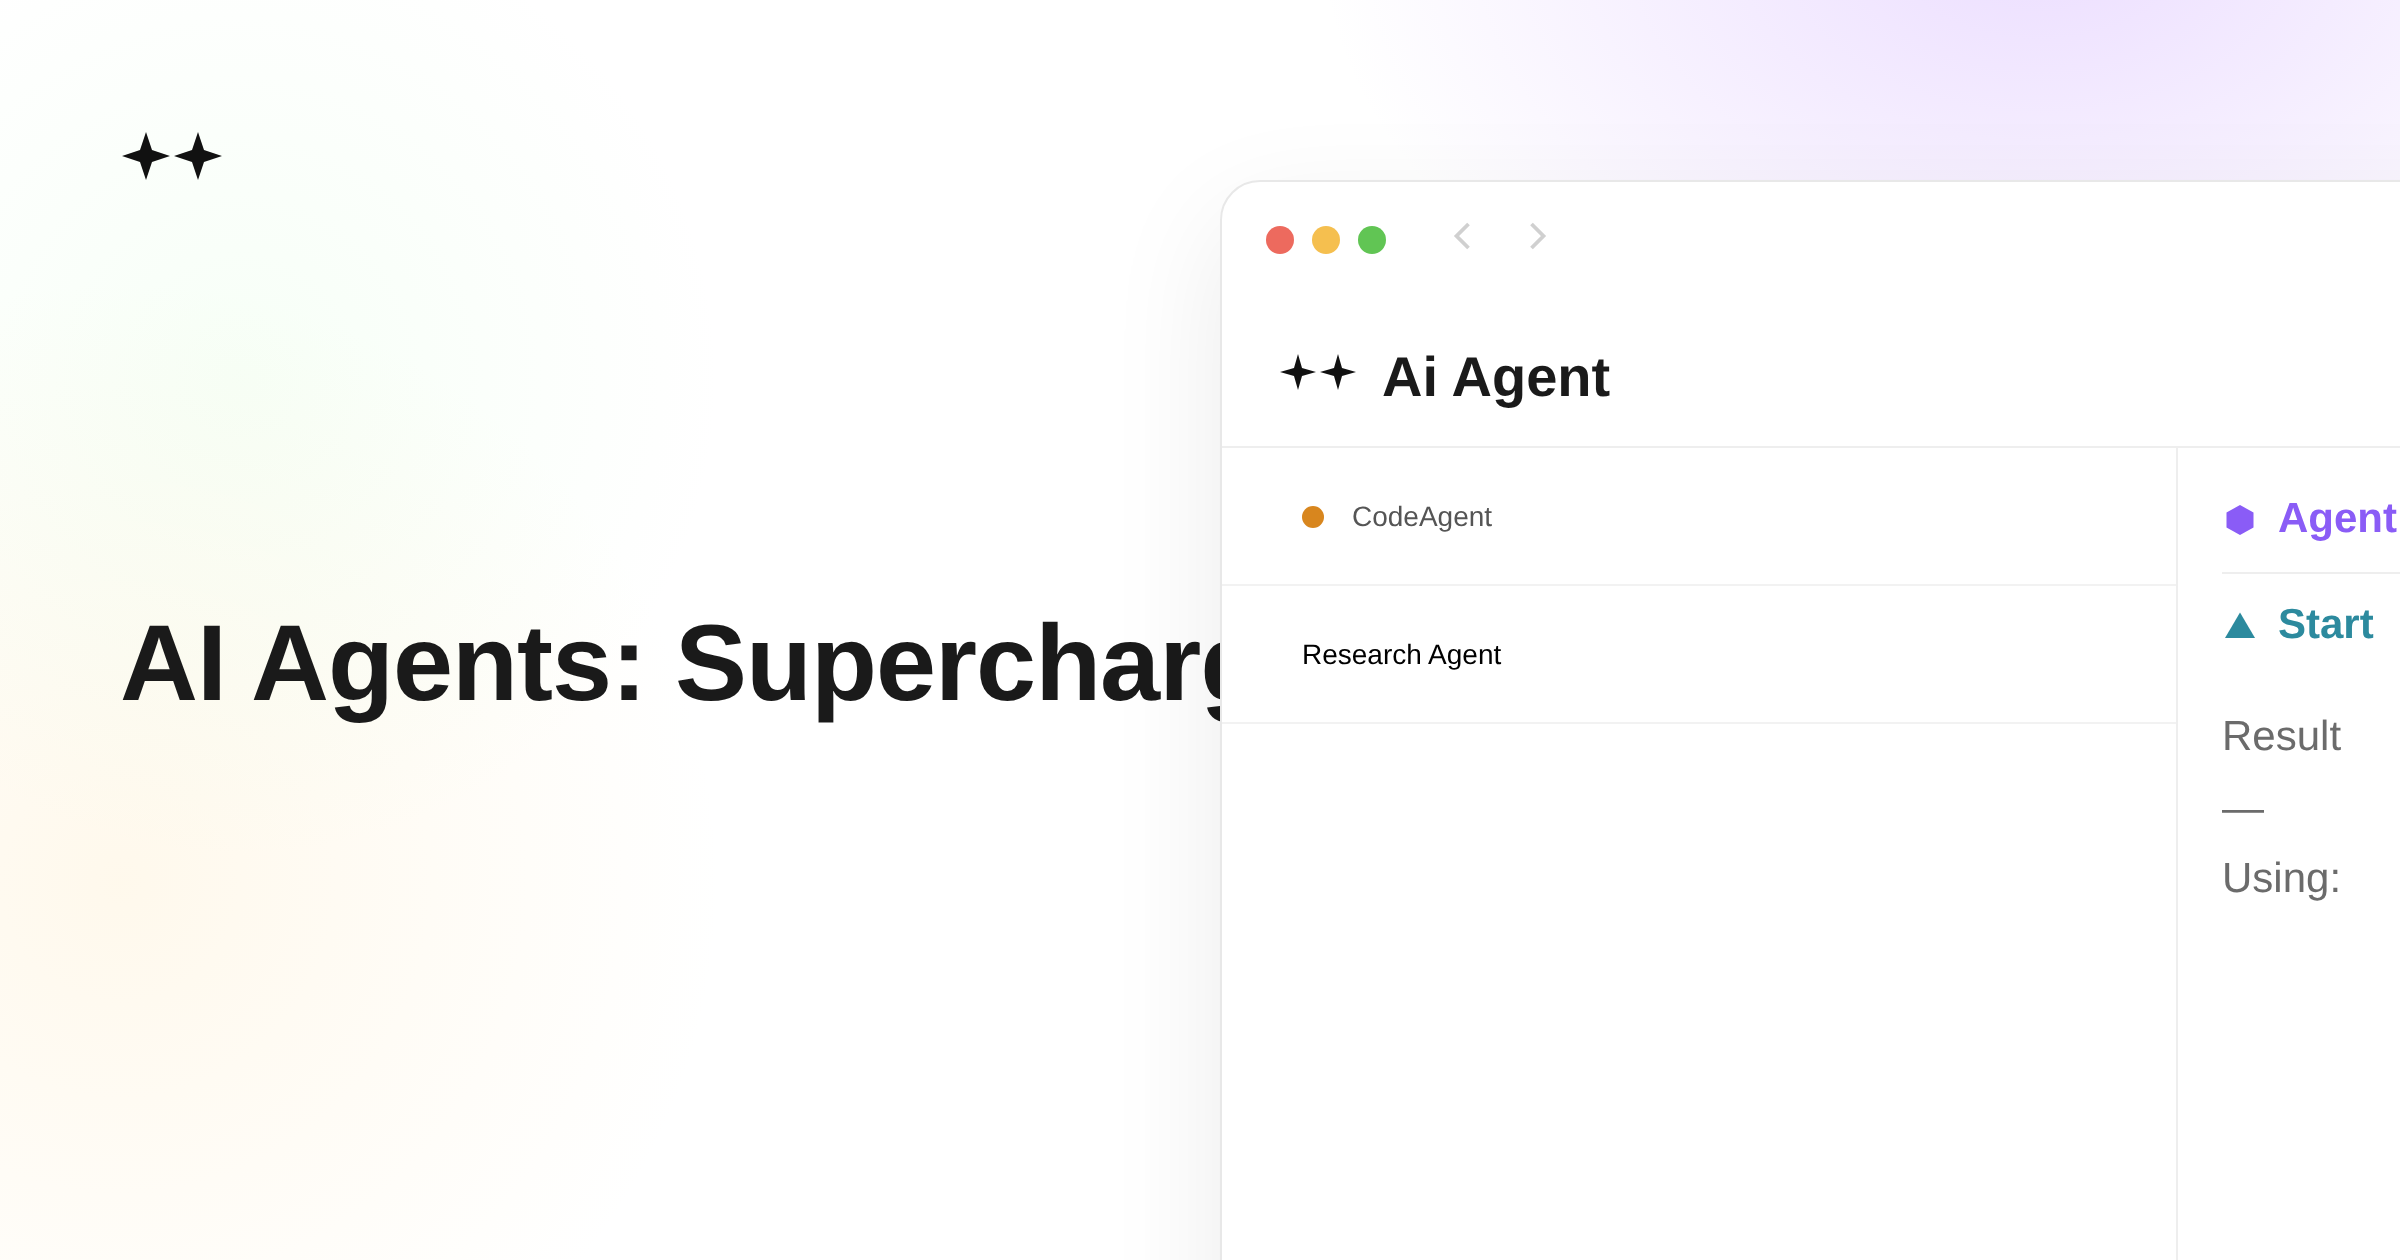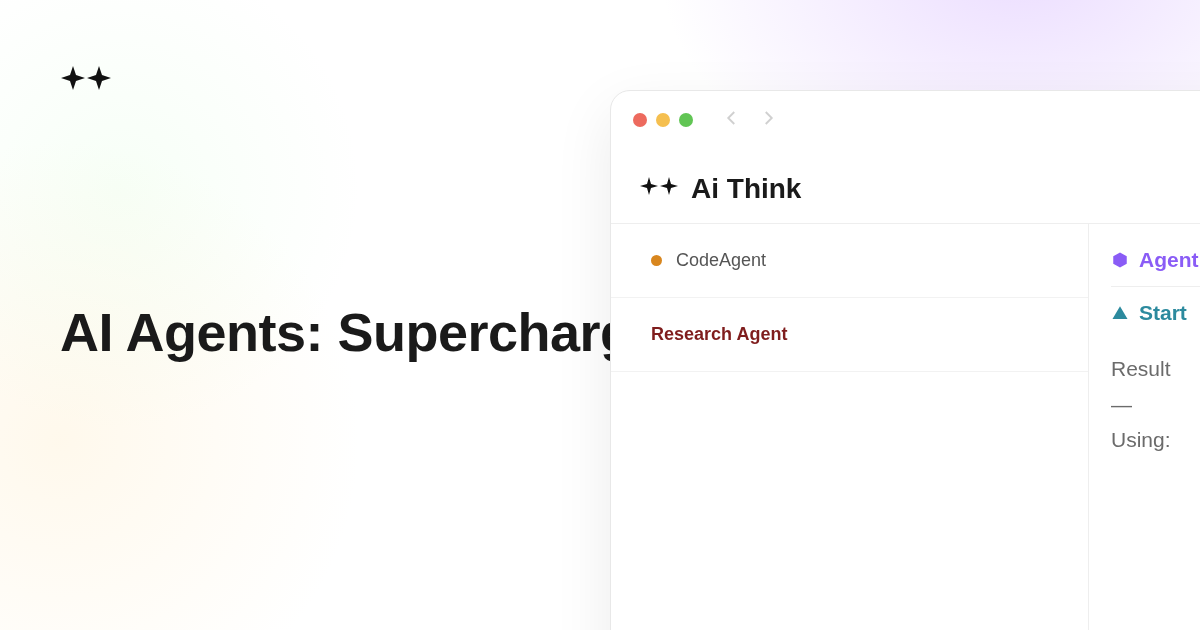--- a/index.html
+++ b/index.html
@@ -85,26 +85,26 @@
   color:#7a8a1f;
   font-size:22px;
   font-weight:500;
 }
 .plus { font-size:30px; color:#8aa827; font-weight:300; line-height:1; }
 .agent-item {
   display:flex;
   align-items:center;
   gap:14px;
   padding: 26px 40px;
-  font-size:18px;
+  font-size:14px;
   color:#6b6b6b;
   border-bottom:1px solid #f2f2f2;
 }
 .agent-item.selected { color:#555; }
-.agent-item.noicon { color:#7f1d1d; font-weight:700; }
+.agent-item.noicon { color:#000000; font-weight:400; }
 .status-dot { width:11px; height:11px; border-radius:50%; }
 .status-dot.orange { background:#d8861e; }
 .main-pane {
   flex:1;
   border-top:1px solid #eee;
   padding: 20px 0 0 22px;
 }
 .step { display:flex; align-items:center; gap:10px; font-size:21px; font-weight:600; padding:4px 0 10px 0; }
 .step.start { color:#8a5cf6; }
 .step.think { color:#2c8a9e; border-top:1px solid #eee; padding-top:14px; margin-top:4px;}
@@ -147,21 +147,21 @@
     </div>
   </div>
 
   <div class="app-header">
     <span>
       <svg width="42" height="24" viewBox="0 0 42 24">
         <path d="M9 0 L11 7 L18 9 L11 11 L9 18 L7 11 L0 9 L7 7 Z" transform="translate(1,3)" fill="#111"></path>
         <path d="M9 0 L11 7 L18 9 L11 11 L9 18 L7 11 L0 9 L7 7 Z" transform="translate(21,3)" fill="#111"></path>
       </svg>
     </span>
-    <span>Ai Think</span>
+    <span>Ai Agent</span>
   </div>
 
   <div class="app-body">
     <div class="sidebar">
       <div class="agent-item selected">
         <span class="status-dot orange"></span>
         <span>CodeAgent</span>
       </div>
       <div class="agent-item noicon">
         <span>Research Agent</span>

